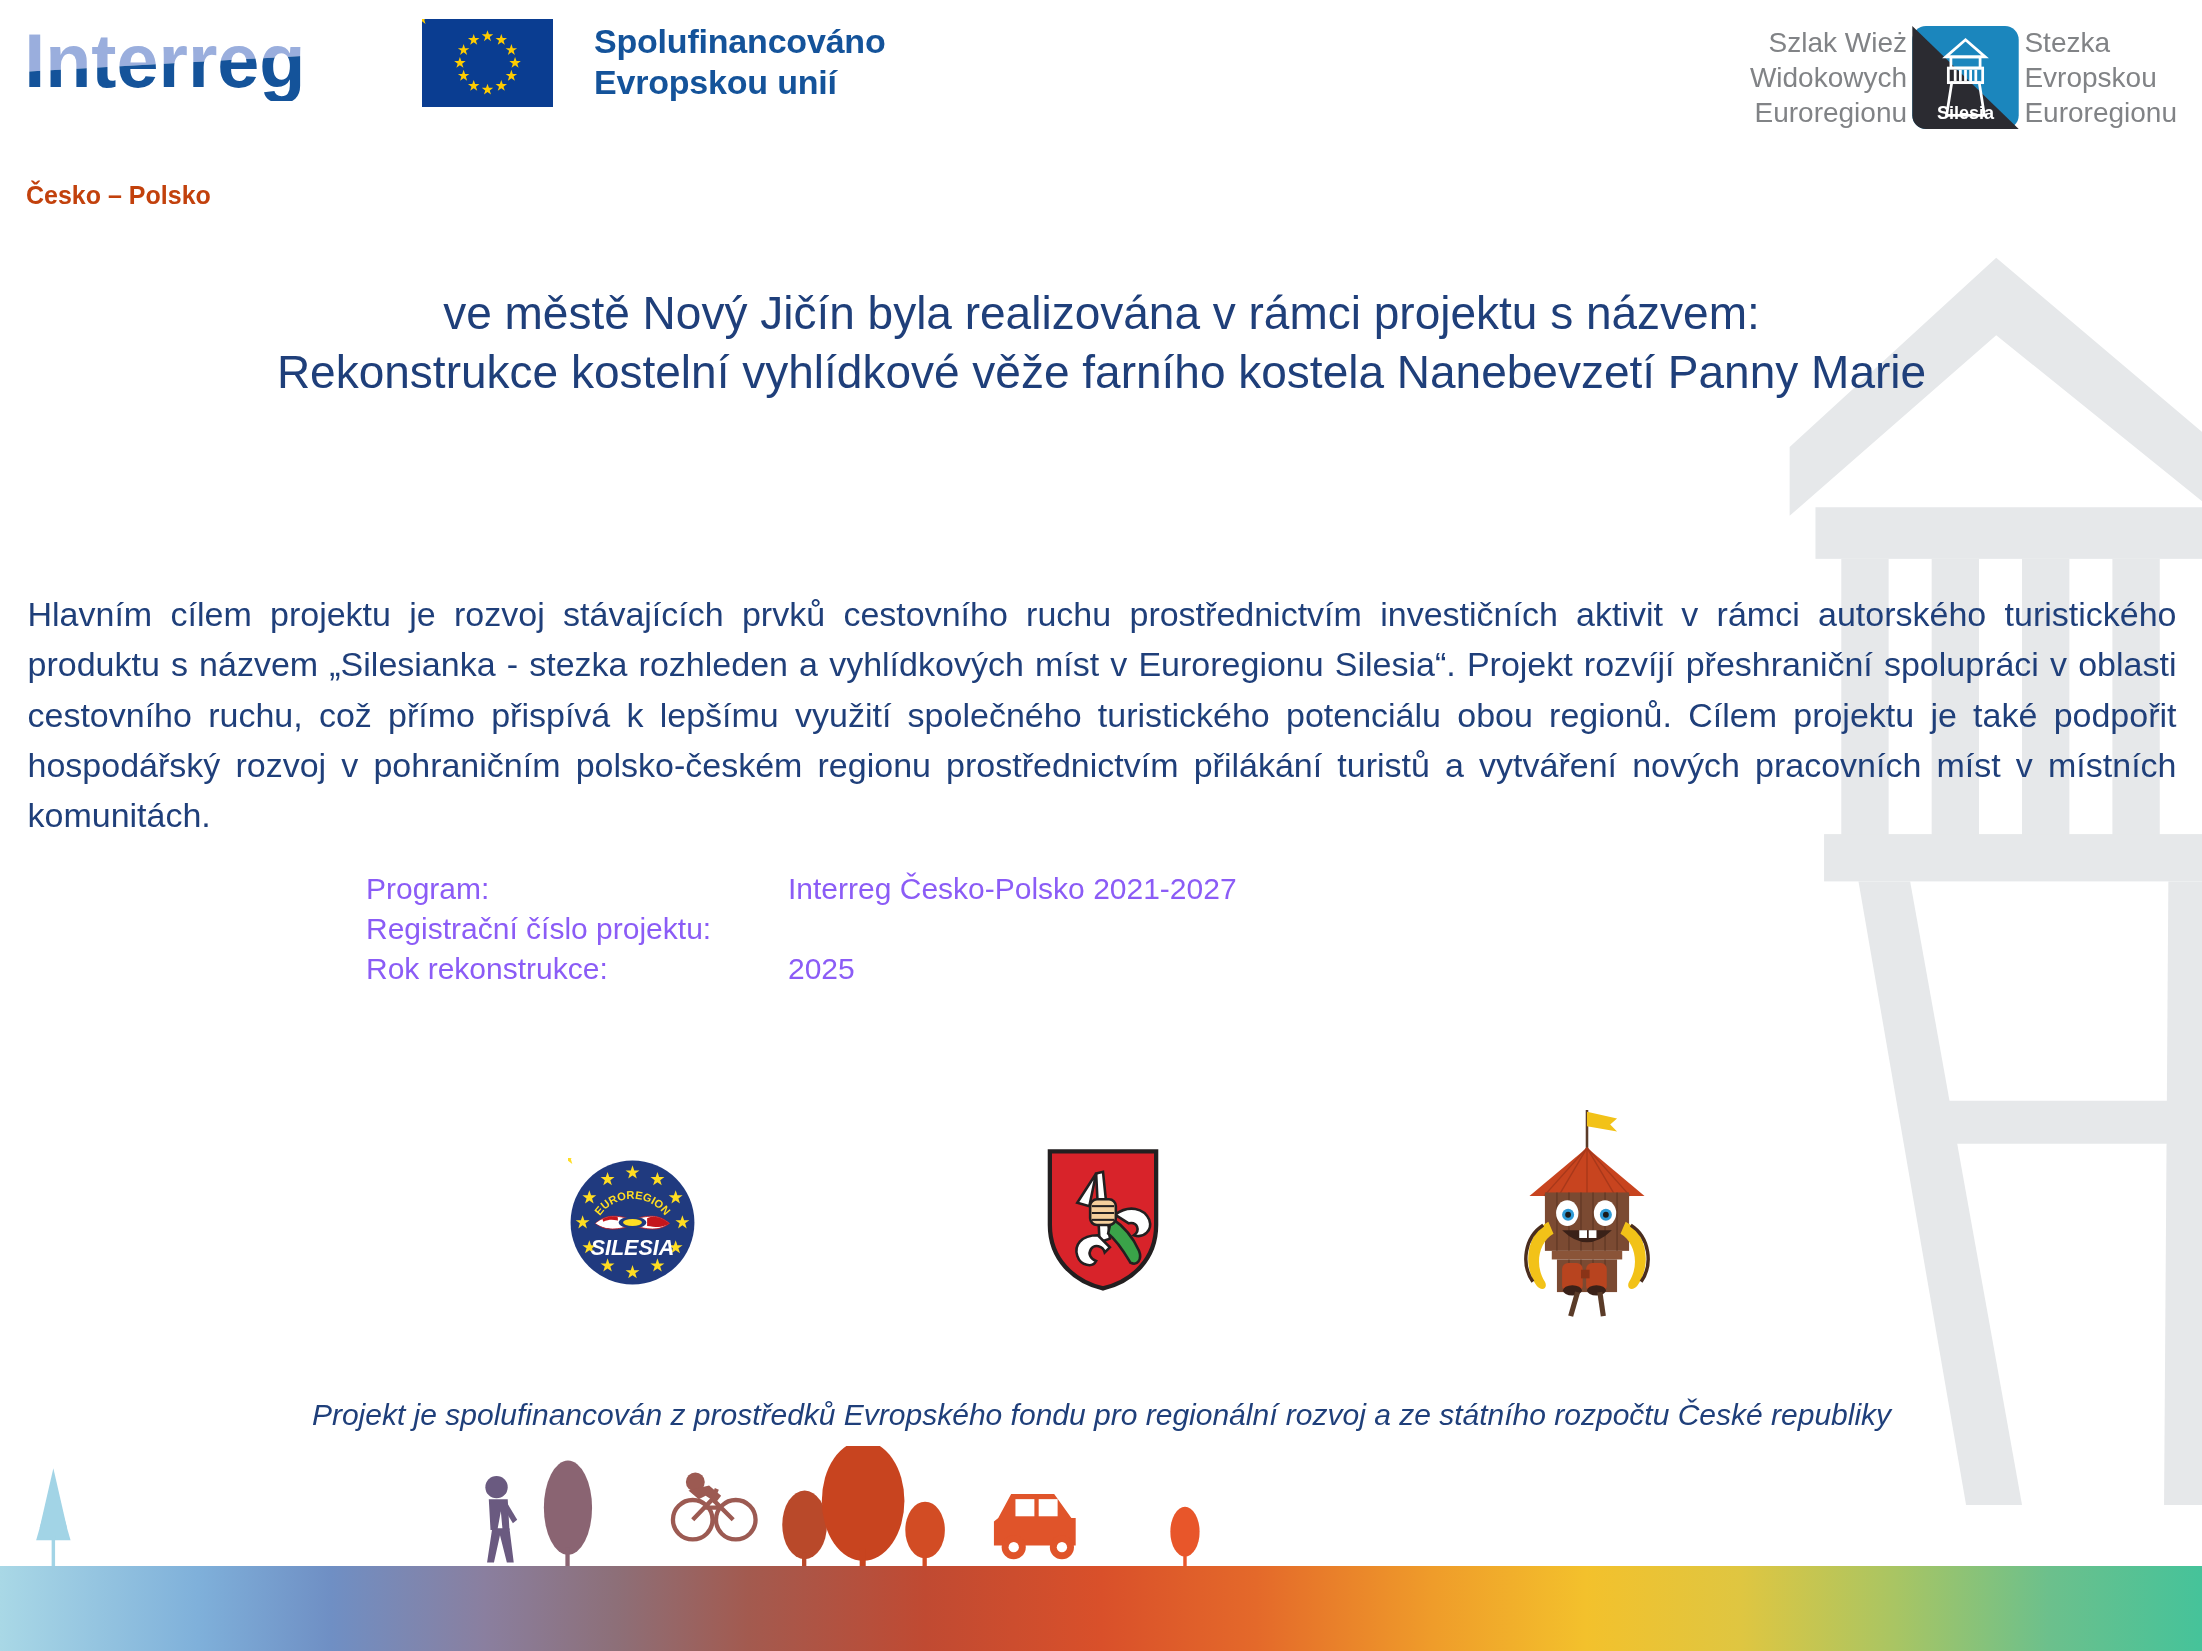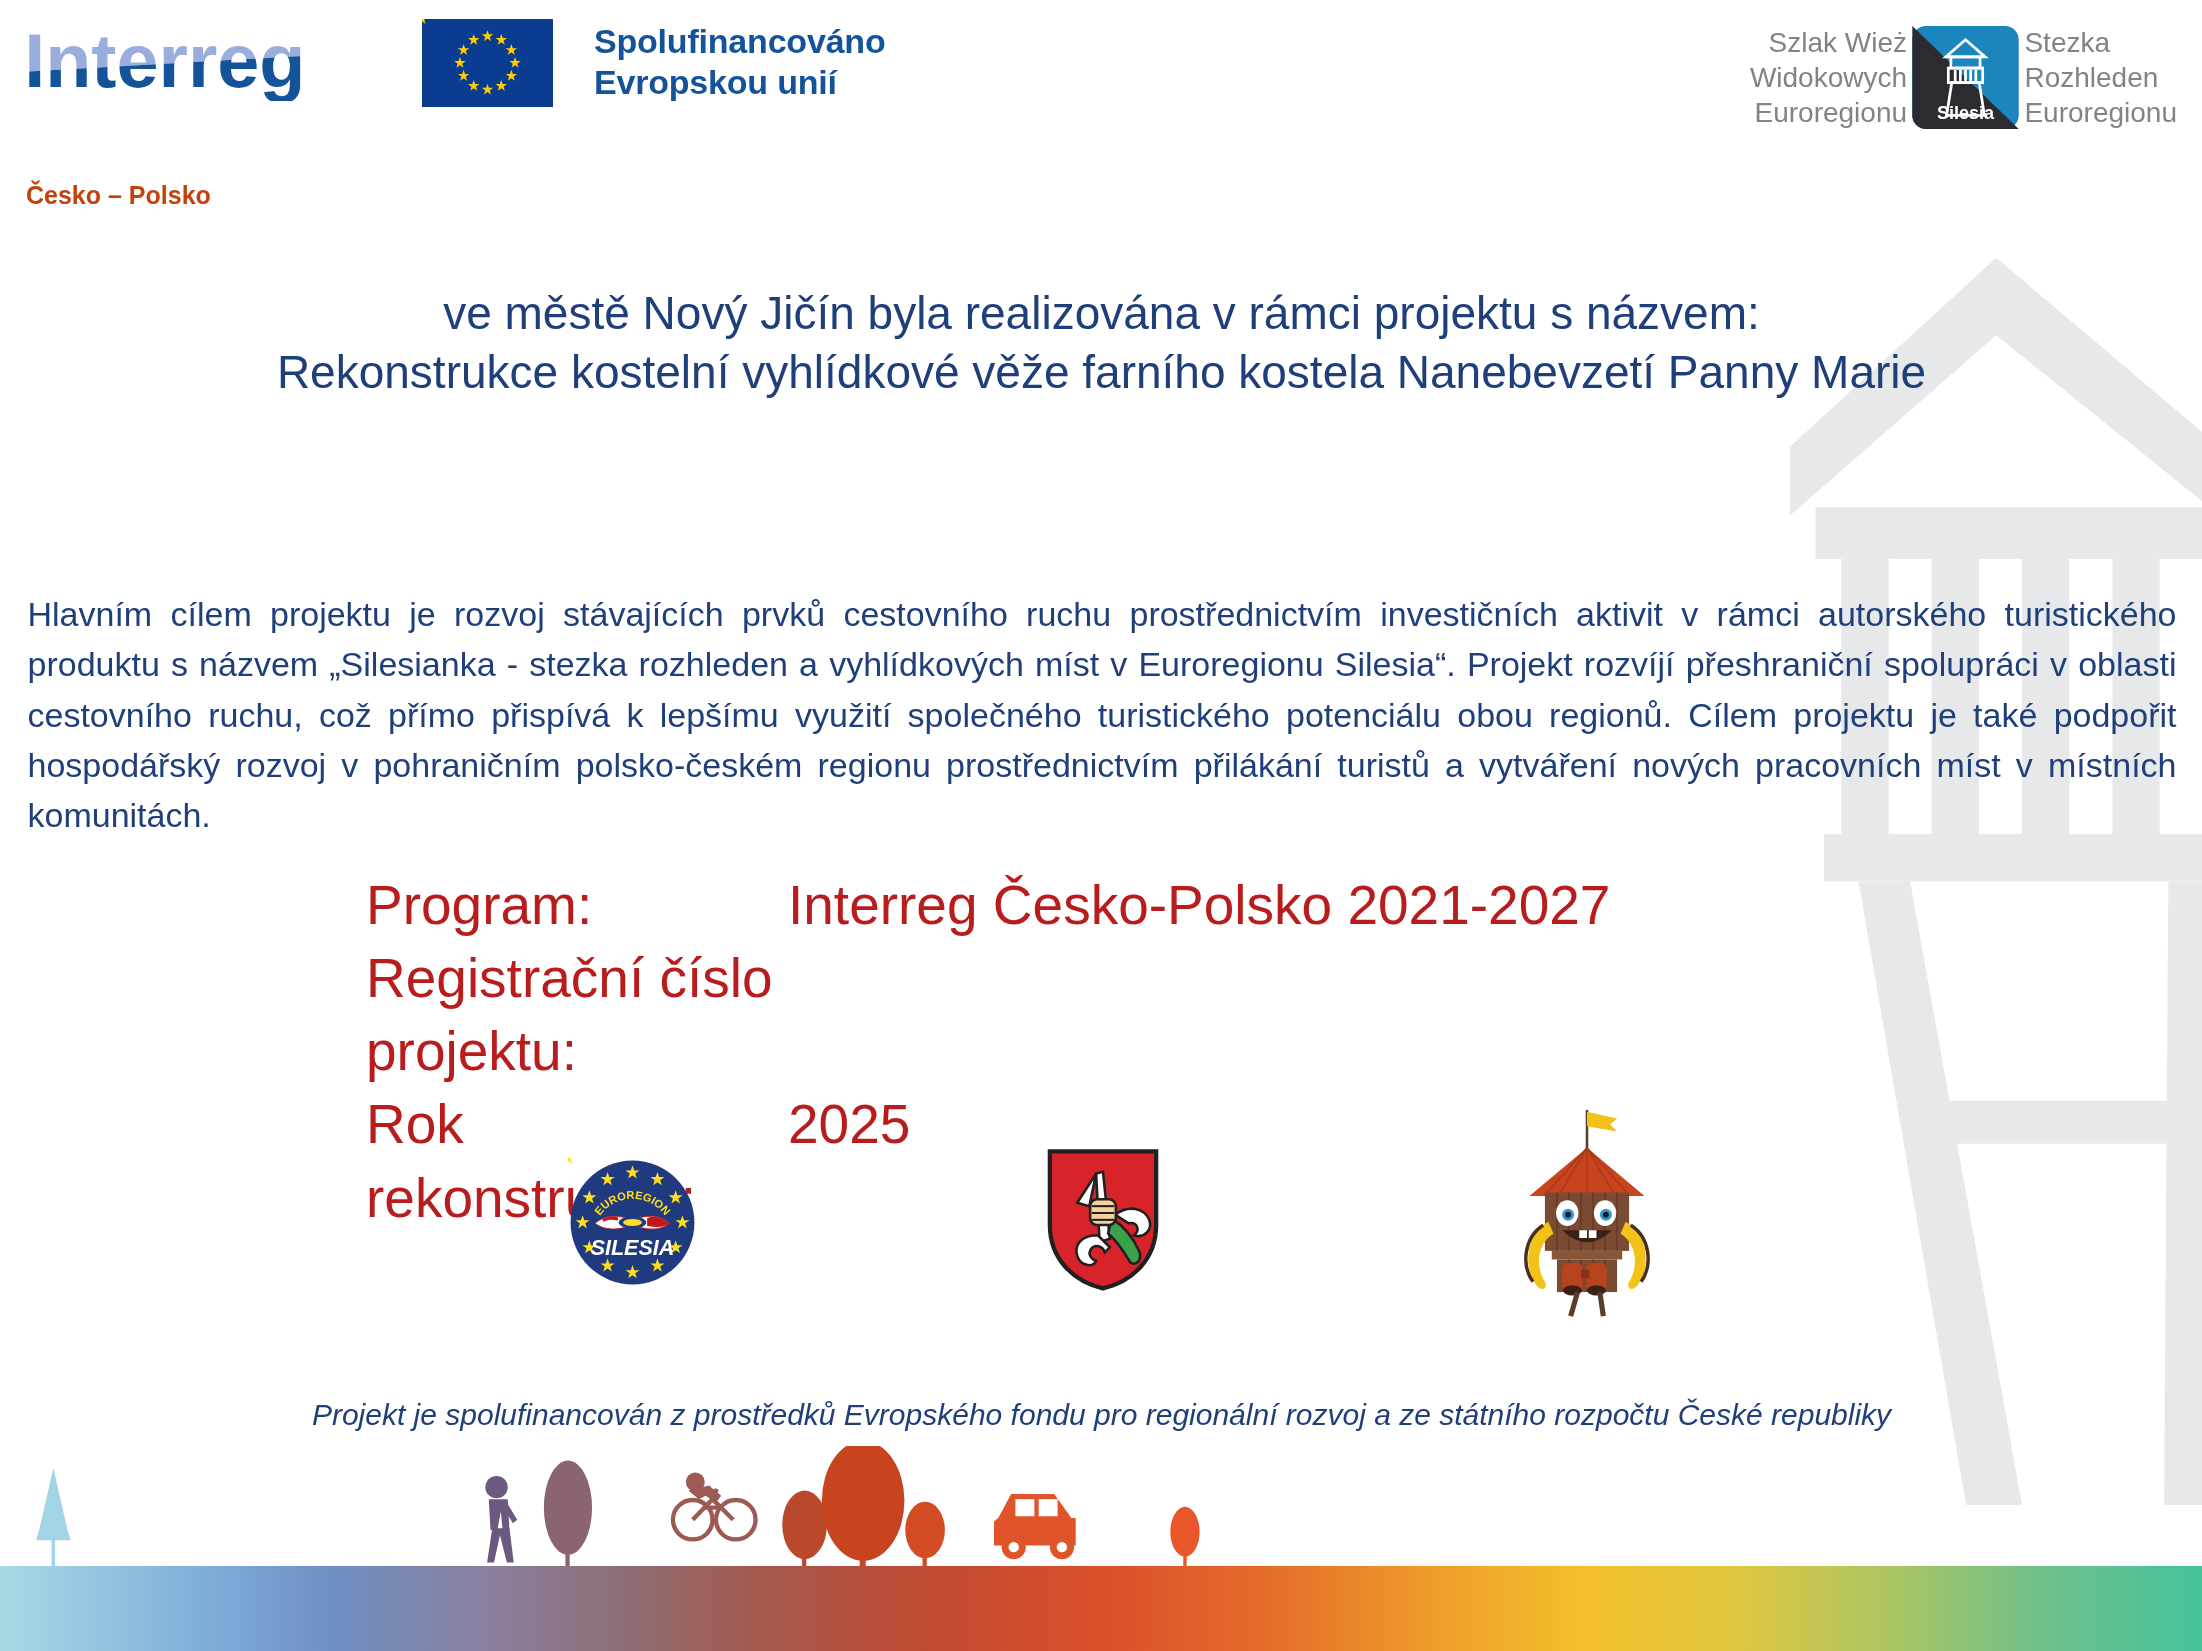--- a/index.html
+++ b/index.html
@@ -38,21 +38,21 @@
   .headline{position:absolute;left:138px;top:284px;width:1927px;text-align:center;
             font-size:46px;line-height:1.28;color:#1f3f7a;z-index:3;}
   .project-name{position:absolute;left:138px;top:460px;width:1927px;text-align:center;
             font-size:52px;line-height:1.2;color:#1f3f7a;z-index:3;}
 
   .body-text{position:absolute;left:27.5px;top:589px;width:2149px;
              font-size:34px;line-height:1.48;text-align:justify;color:#1f3f7a;z-index:3;}
 
   
   .details{position:absolute;left:366px;top:869px;z-index:3;}
-  .det-row{display:flex;font-size:55px;line-height:1.33;color:#b91c1c;}
+  .det-row{display:flex;font-size:30px;line-height:1.33;color:#8b5cf6;}
   .det-label{width:422px;}
   .det-value{}
 
   
   .logos-row{position:absolute;top:1136px;left:0;width:2203px;height:189px;z-index:3;}
   .euroregion-badge{position:absolute;left:568px;top:21.5px;width:129px;height:129px;}
   .coat-arms{position:absolute;left:1043px;top:10.3px;width:120px;height:146px;}
   .mascot{position:absolute;left:1514px;top:-33px;width:146px;height:215px;}
 
   
@@ -152,21 +152,21 @@
           <line x1="62" y1="51" x2="62" y2="64"></line>
           <line x1="68" y1="51" x2="68" y2="64"></line>
           <line x1="74" y1="51" x2="74" y2="64"></line>
           <polygon points="46,66 78,66 84,104 40,104"></polygon>
         </g>
         <text x="62" y="108" text-anchor="middle" font-family="'Liberation Sans',sans-serif" font-size="21" font-weight="bold" fill="#ffffff">Silesia</text>
       </svg>
     </div>
     <div class="sil-txt right">
       <div>Stezka</div>
-      <div>Rozhleden</div>
+      <div>Evropskou</div>
       <div>Euroregionu</div>
     </div>
   </div>
 
   <div class="cesko-polsko">Česko – Polsko</div>
 
   <div class="headline">
     <div>ve městě Nový Jičín byla realizována v rámci projektu s názvem:</div>
     <div>Rekonstrukce kostelní vyhlídkové věže farního kostela Nanebevzetí Panny Marie</div>
   </div>

